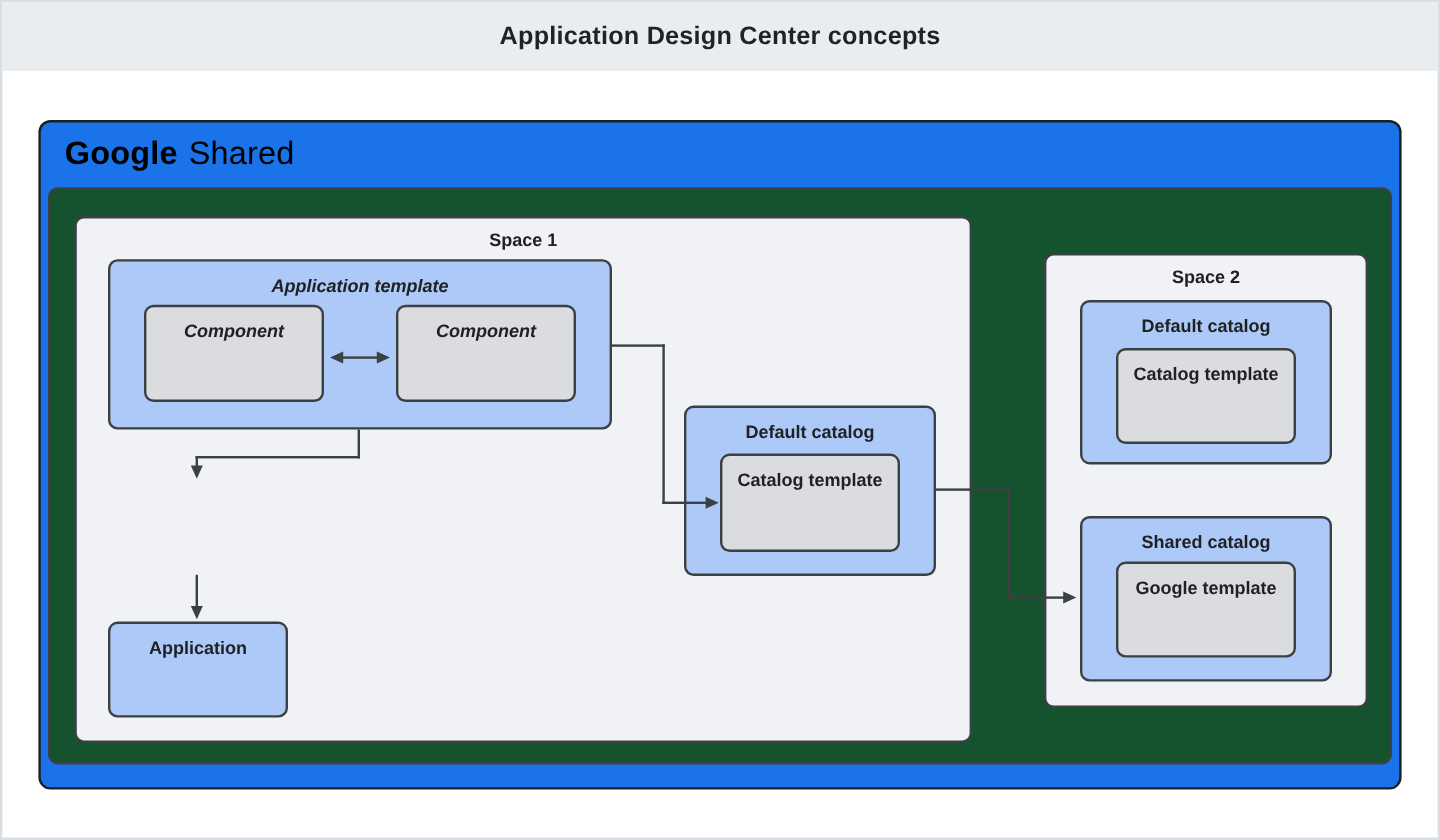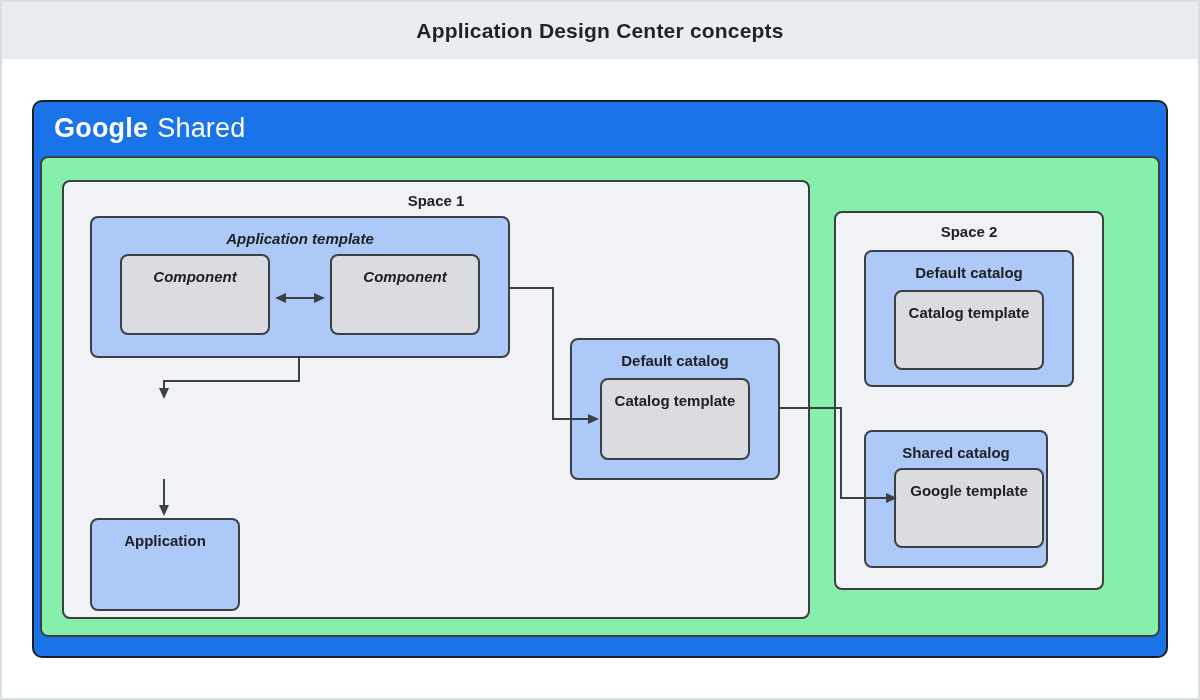--- a/index.html
+++ b/index.html
@@ -24,59 +24,59 @@
   }
   .banner .title{
     width:100%;text-align:center;line-height:57px;
     font-size:21px;font-weight:700;color:#1f2328;letter-spacing:.2px;
   }
   .gcp-box{
     position:absolute;left:32px;top:100px;width:1136px;height:558px;
     background:var(--google-blue);border:2px solid #1c2023;border-radius:10px;
   }
   .brand{
-    position:absolute;left:20px;top:11px;color:#ffffff;font-size:27px;
+    position:absolute;left:20px;top:11px;color:#000000;font-size:27px;
     display:flex;gap:9px;align-items:flex-end;
   }
   .brand .g-word{font-weight:600;letter-spacing:.2px;}
   .brand .c-word{font-weight:400;letter-spacing:.2px;}
   .inner-white{
     position:absolute;left:6px;top:54px;width:1120px;height:481px;
-    background:#86efac;border:2px solid var(--stroke);border-radius:8px;
+    background:#14532d;border:2px solid var(--stroke);border-radius:8px;
   }
   .space{
     position:absolute;background:var(--space-bg);
     border:2px solid var(--stroke);border-radius:8px;
   }
   .space1{left:20px;top:22px;width:748px;height:439px;}
-  .space2{left:792px;top:53px;width:270px;height:379px;}
+  .space2{left:828px;top:53px;width:270px;height:379px;}
   .space-label{
     margin-top:10px;text-align:center;font-size:15px;font-weight:700;color:var(--text);
   }
   .node{
     position:absolute;border:2px solid var(--stroke);border-radius:8px;
   }
   .blue-node{background:var(--box-blue);}
   .gray-node{background:var(--box-gray);}
   .node-label{
     margin-top:12px;text-align:center;font-size:15px;font-weight:700;color:var(--text);
     padding:0 6px;
   }
   
   .app-template{left:26px;top:34px;width:420px;height:142px;font-style:italic;}
   .comp-left{left:28px;top:36px;width:150px;height:81px;}
   .comp-right{left:238px;top:36px;width:150px;height:81px;}
   .app-draft{left:26px;top:216px;width:150px;height:82px;}
-  .application{left:26px;top:336px;width:150px;height:93px;}
+  .application{left:26px;top:336px;width:150px;height:80px;}
   .def-catalog-1{left:506px;top:156px;width:210px;height:142px;}
   .cat-template-1{left:28px;top:38px;width:150px;height:82px;}
   
   .def-catalog-2{left:28px;top:37px;width:210px;height:137px;}
   .cat-template-2{left:28px;top:38px;width:150px;height:80px;}
-  .shared-catalog{left:28px;top:217px;width:184px;height:138px;}
+  .shared-catalog{left:28px;top:217px;width:210px;height:138px;}
   .shared-template{left:28px;top:36px;width:150px;height:80px;}
   
   .seg{position:absolute;background:var(--stroke);z-index:6;}
   .arr{position:absolute;width:0;height:0;z-index:6;}
   .arr-right{border-top:5px solid transparent;border-bottom:5px solid transparent;border-left:11px solid var(--stroke);}
   .arr-left{border-top:5px solid transparent;border-bottom:5px solid transparent;border-right:11px solid var(--stroke);}
   .arr-down{border-left:5px solid transparent;border-right:5px solid transparent;border-top:11px solid var(--stroke);}
 </style>
 </head>
 <body>

